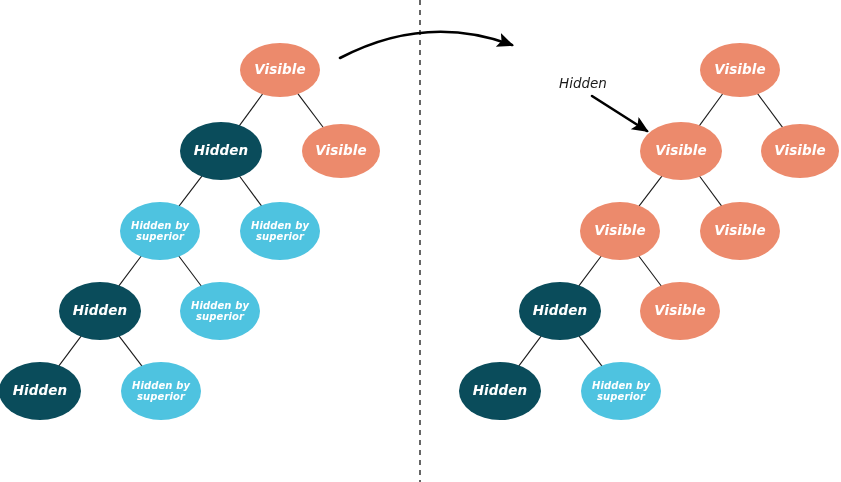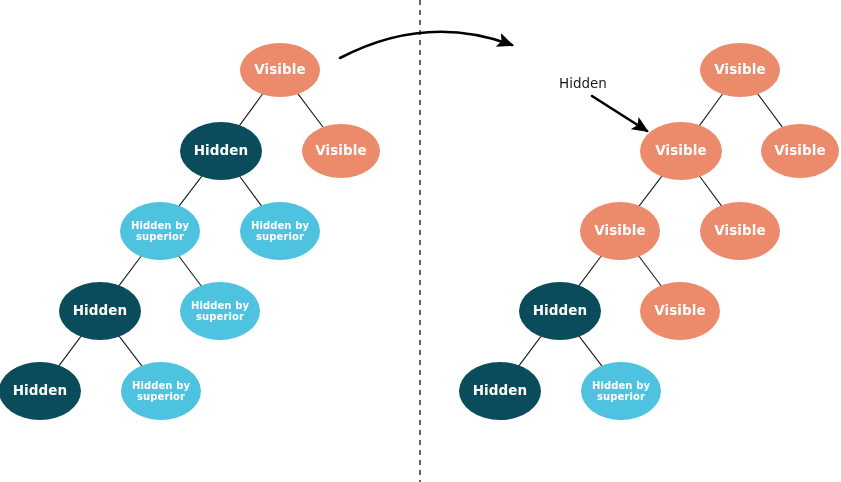--- a/index.html
+++ b/index.html
@@ -9,20 +9,21 @@
   }
   body {
     font-family: "DejaVu Sans", sans-serif;
   }
   #canvas {
     position: relative;
     width: 841px;
     height: 482px;
     background: #ffffff;
     overflow: hidden;
+    font-style: italic;
   }
   #edges-layer {
     position: absolute;
     left: 0;
     top: 0;
     width: 841px;
     height: 482px;
   }
   .node {
     position: absolute;

